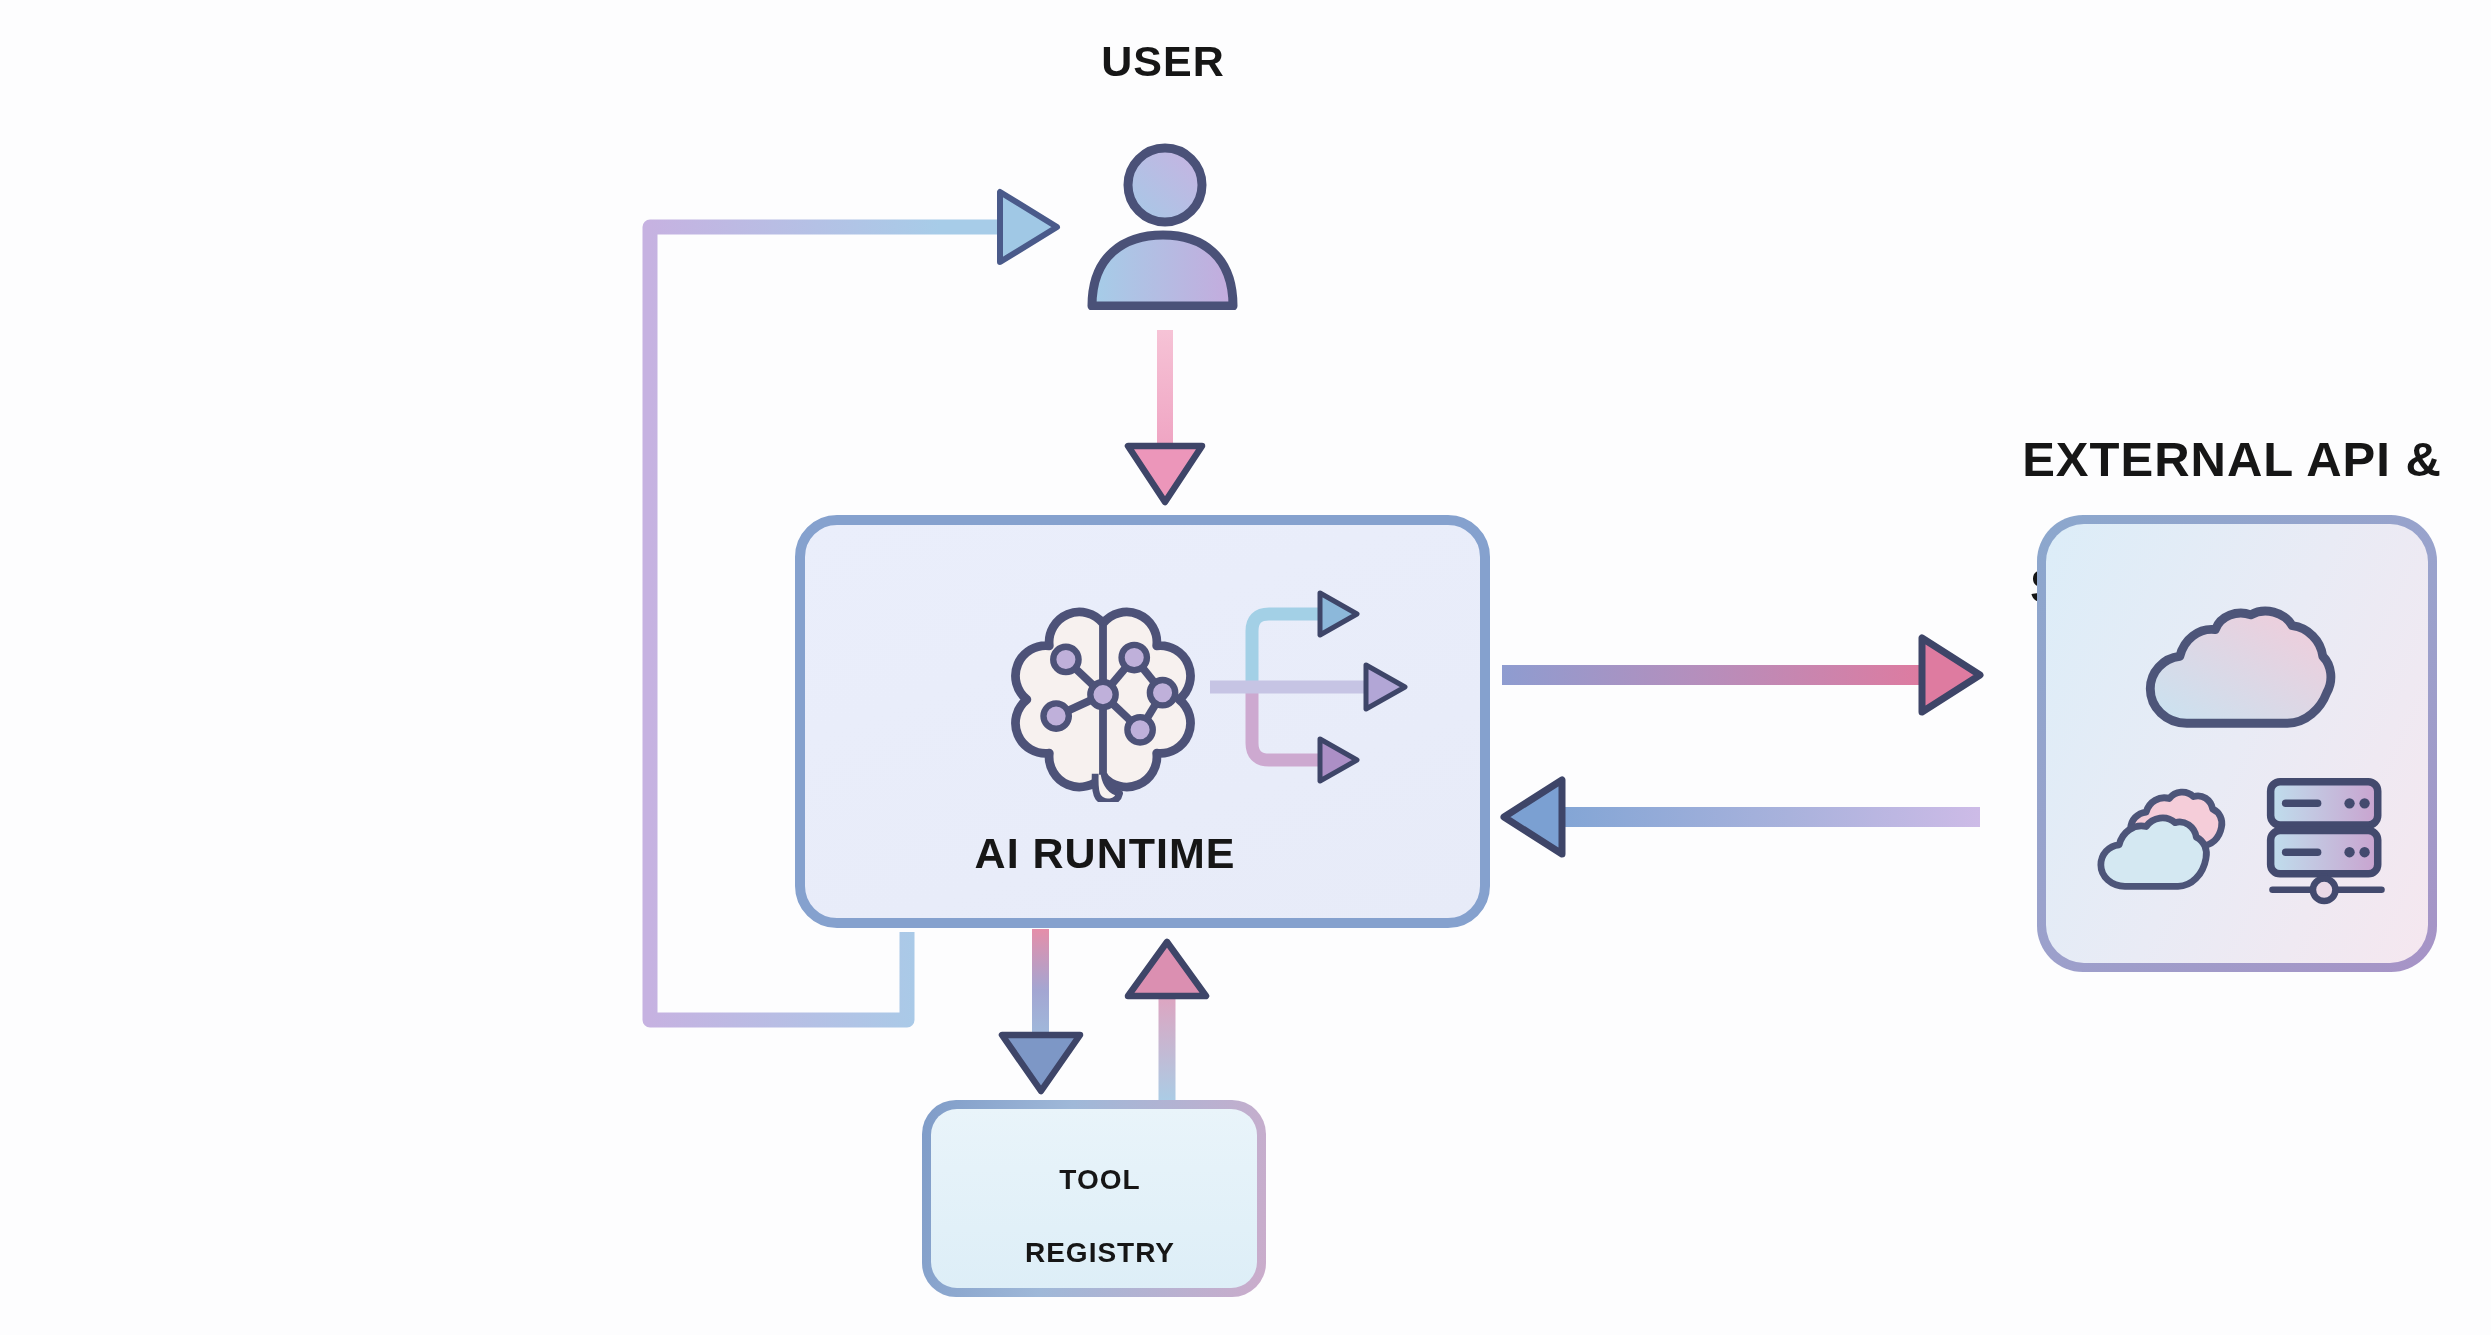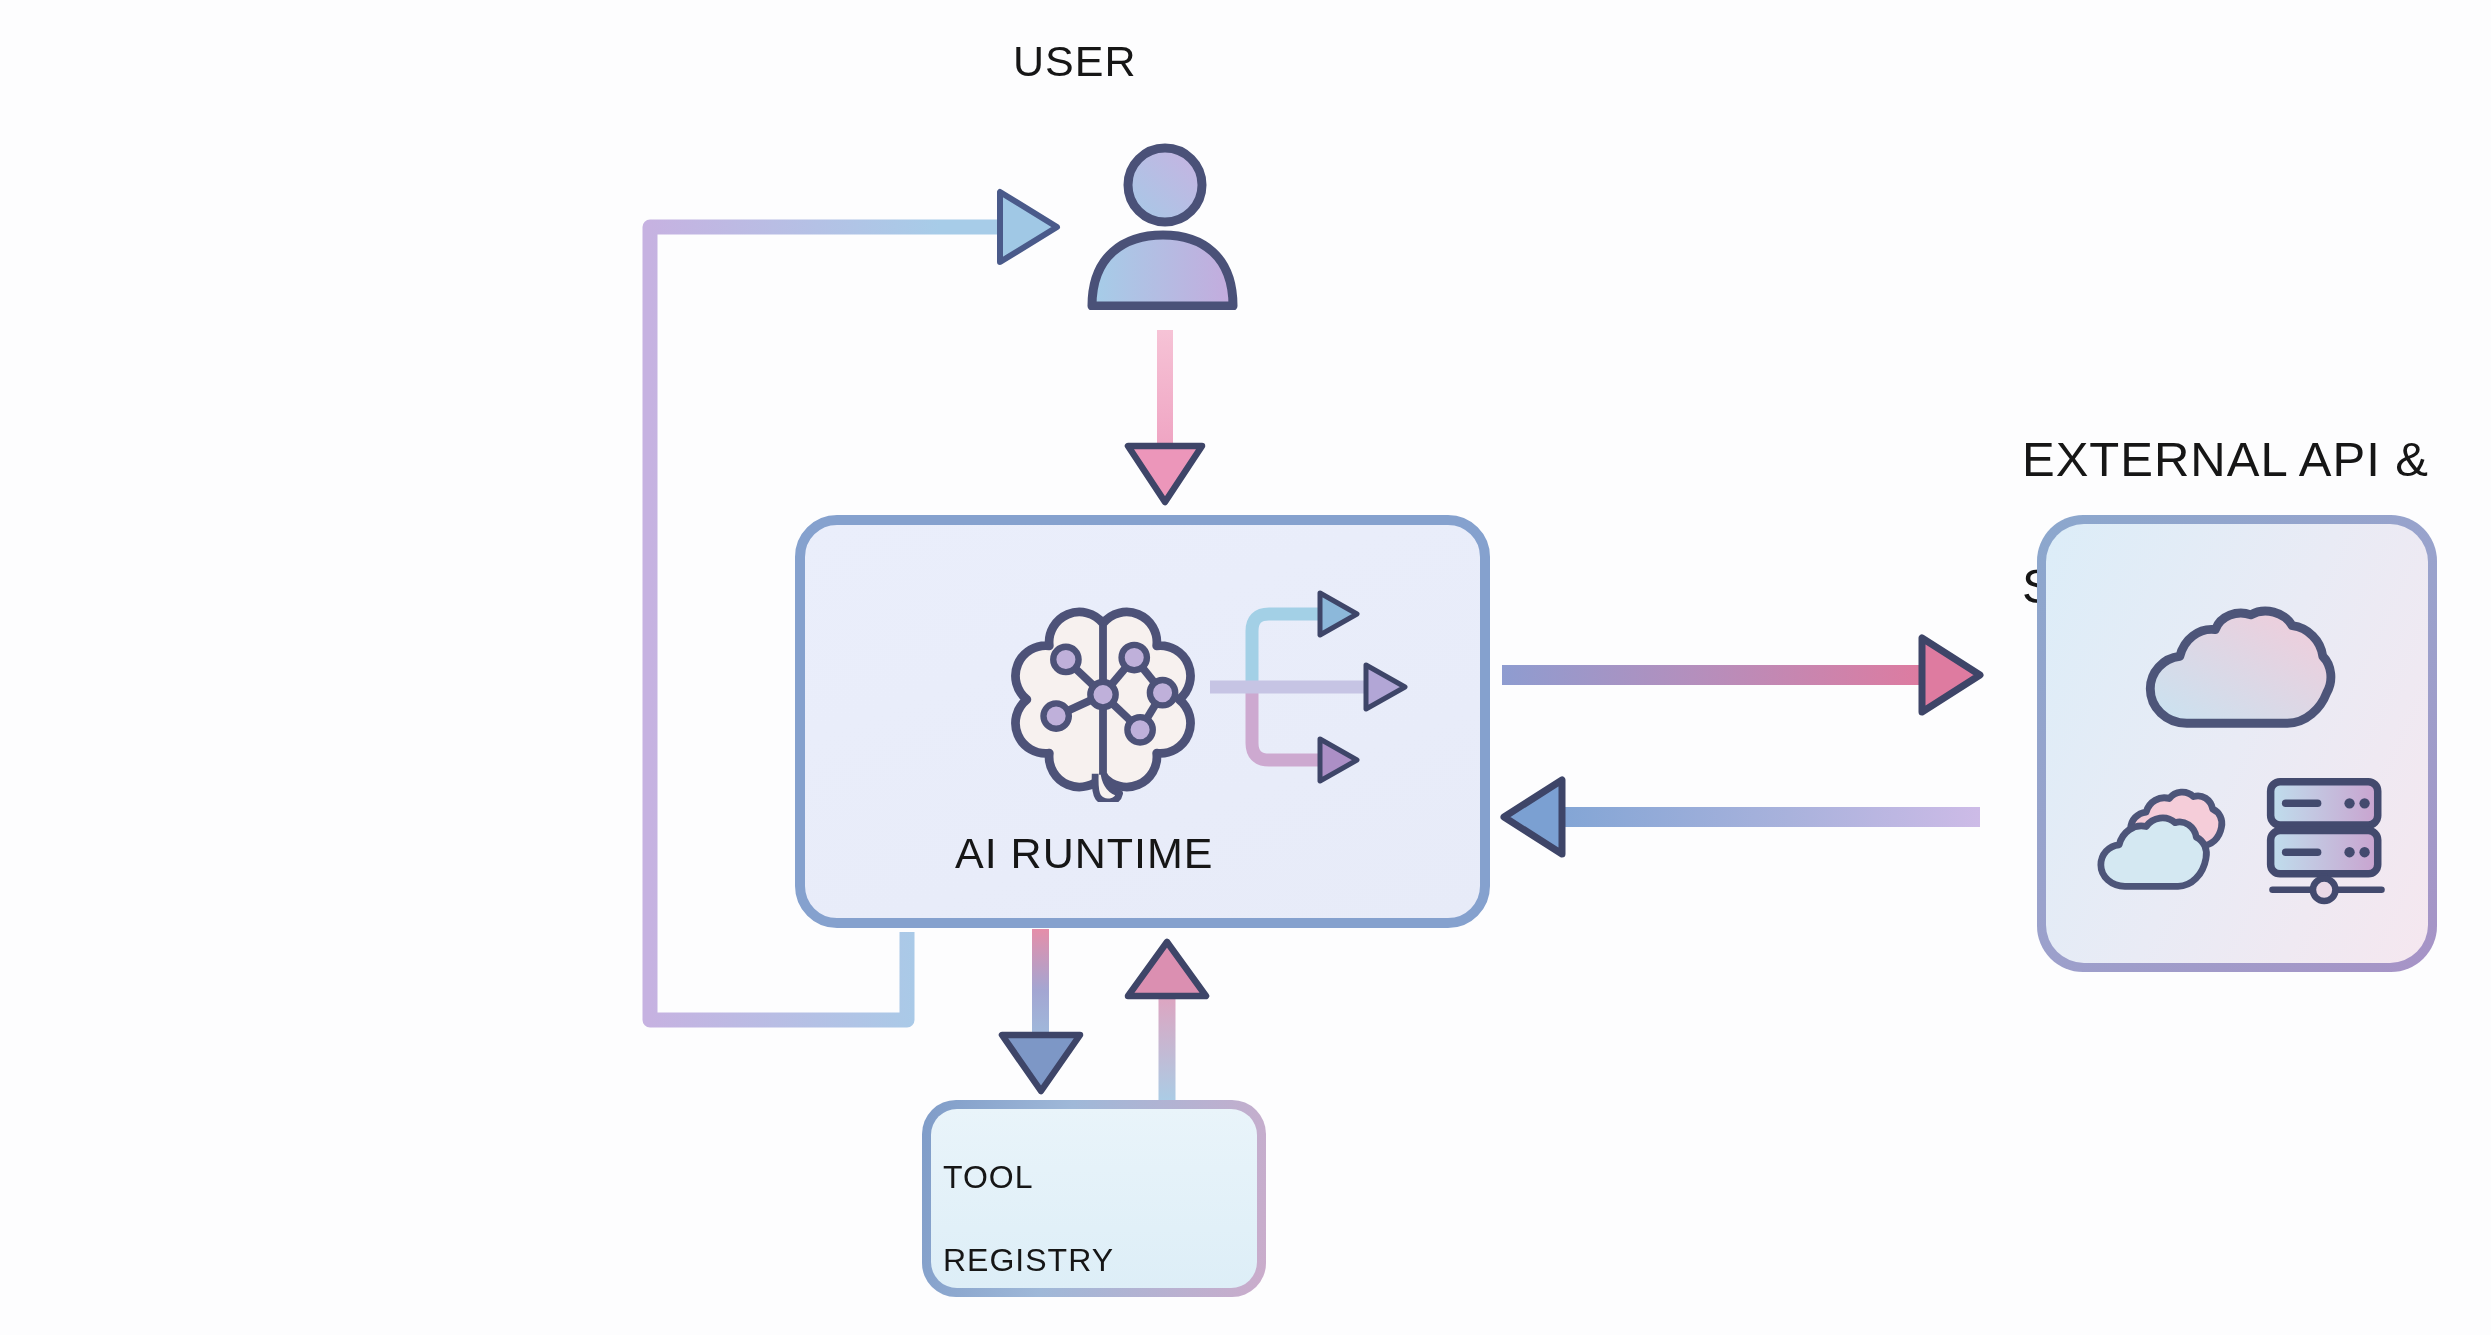--- a/index.html
+++ b/index.html
@@ -6,21 +6,22 @@
   #canvas{
     position:relative;
     width:2491px;height:1335px;
     background:#fdfdfe;
     font-family:"Liberation Sans", sans-serif;
     color:#161616;
     overflow:hidden;
   }
   .abs{position:absolute;}
   .node-label{
-    font-weight:400;
+    text-align:center;
+    font-weight:700;
     letter-spacing:1px;
     line-height:1.3;
     color:#161616;
     white-space:pre-line;
   }
   #user-label{left:1013px;top:34px;width:300px;font-size:43px;}
   #ai-label{left:955px;top:826px;width:300px;font-size:43px;}
   #ext-label{left:2022px;top:364px;width:420px;font-size:49px;}
 
   
@@ -37,21 +38,21 @@
     left:922px;top:1100px;width:344px;height:197px;
     border-radius:34px;
     background:linear-gradient(100deg,#7f9cc8 0%,#9fb8d8 40%,#cbaccb 100%);
   }
   #tool-box-inner{
     position:absolute;inset:9px;
     border-radius:26px;
     background:linear-gradient(180deg,#e9f4fa 0%,#ddeef7 100%);
     display:flex;align-items:center;justify-content:center;
   }
-  #tool-label{font-size:32px;width:100%;margin-left:12px;}
+  #tool-label{font-size:28px;width:100%;margin-left:12px;}
 
   
   #ext-box{
     left:2037px;top:515px;width:400px;height:457px;
     border-radius:46px;
     background:linear-gradient(140deg,#8ba7cd 0%,#9aa2cc 50%,#a793c6 100%);
   }
   #ext-box-inner{
     position:absolute;inset:9px;
     border-radius:38px;

